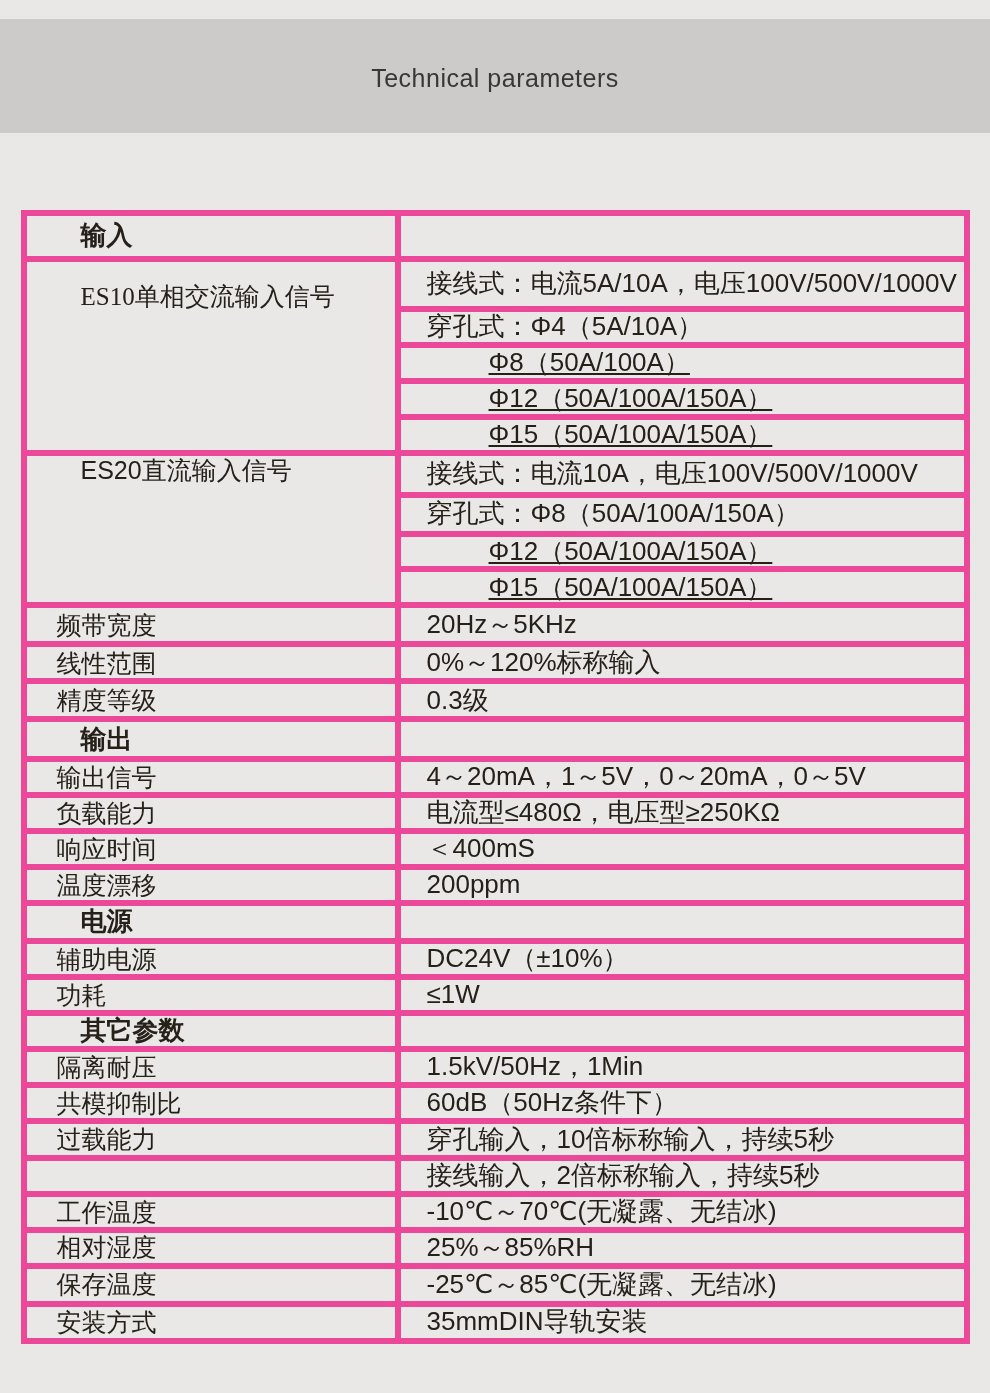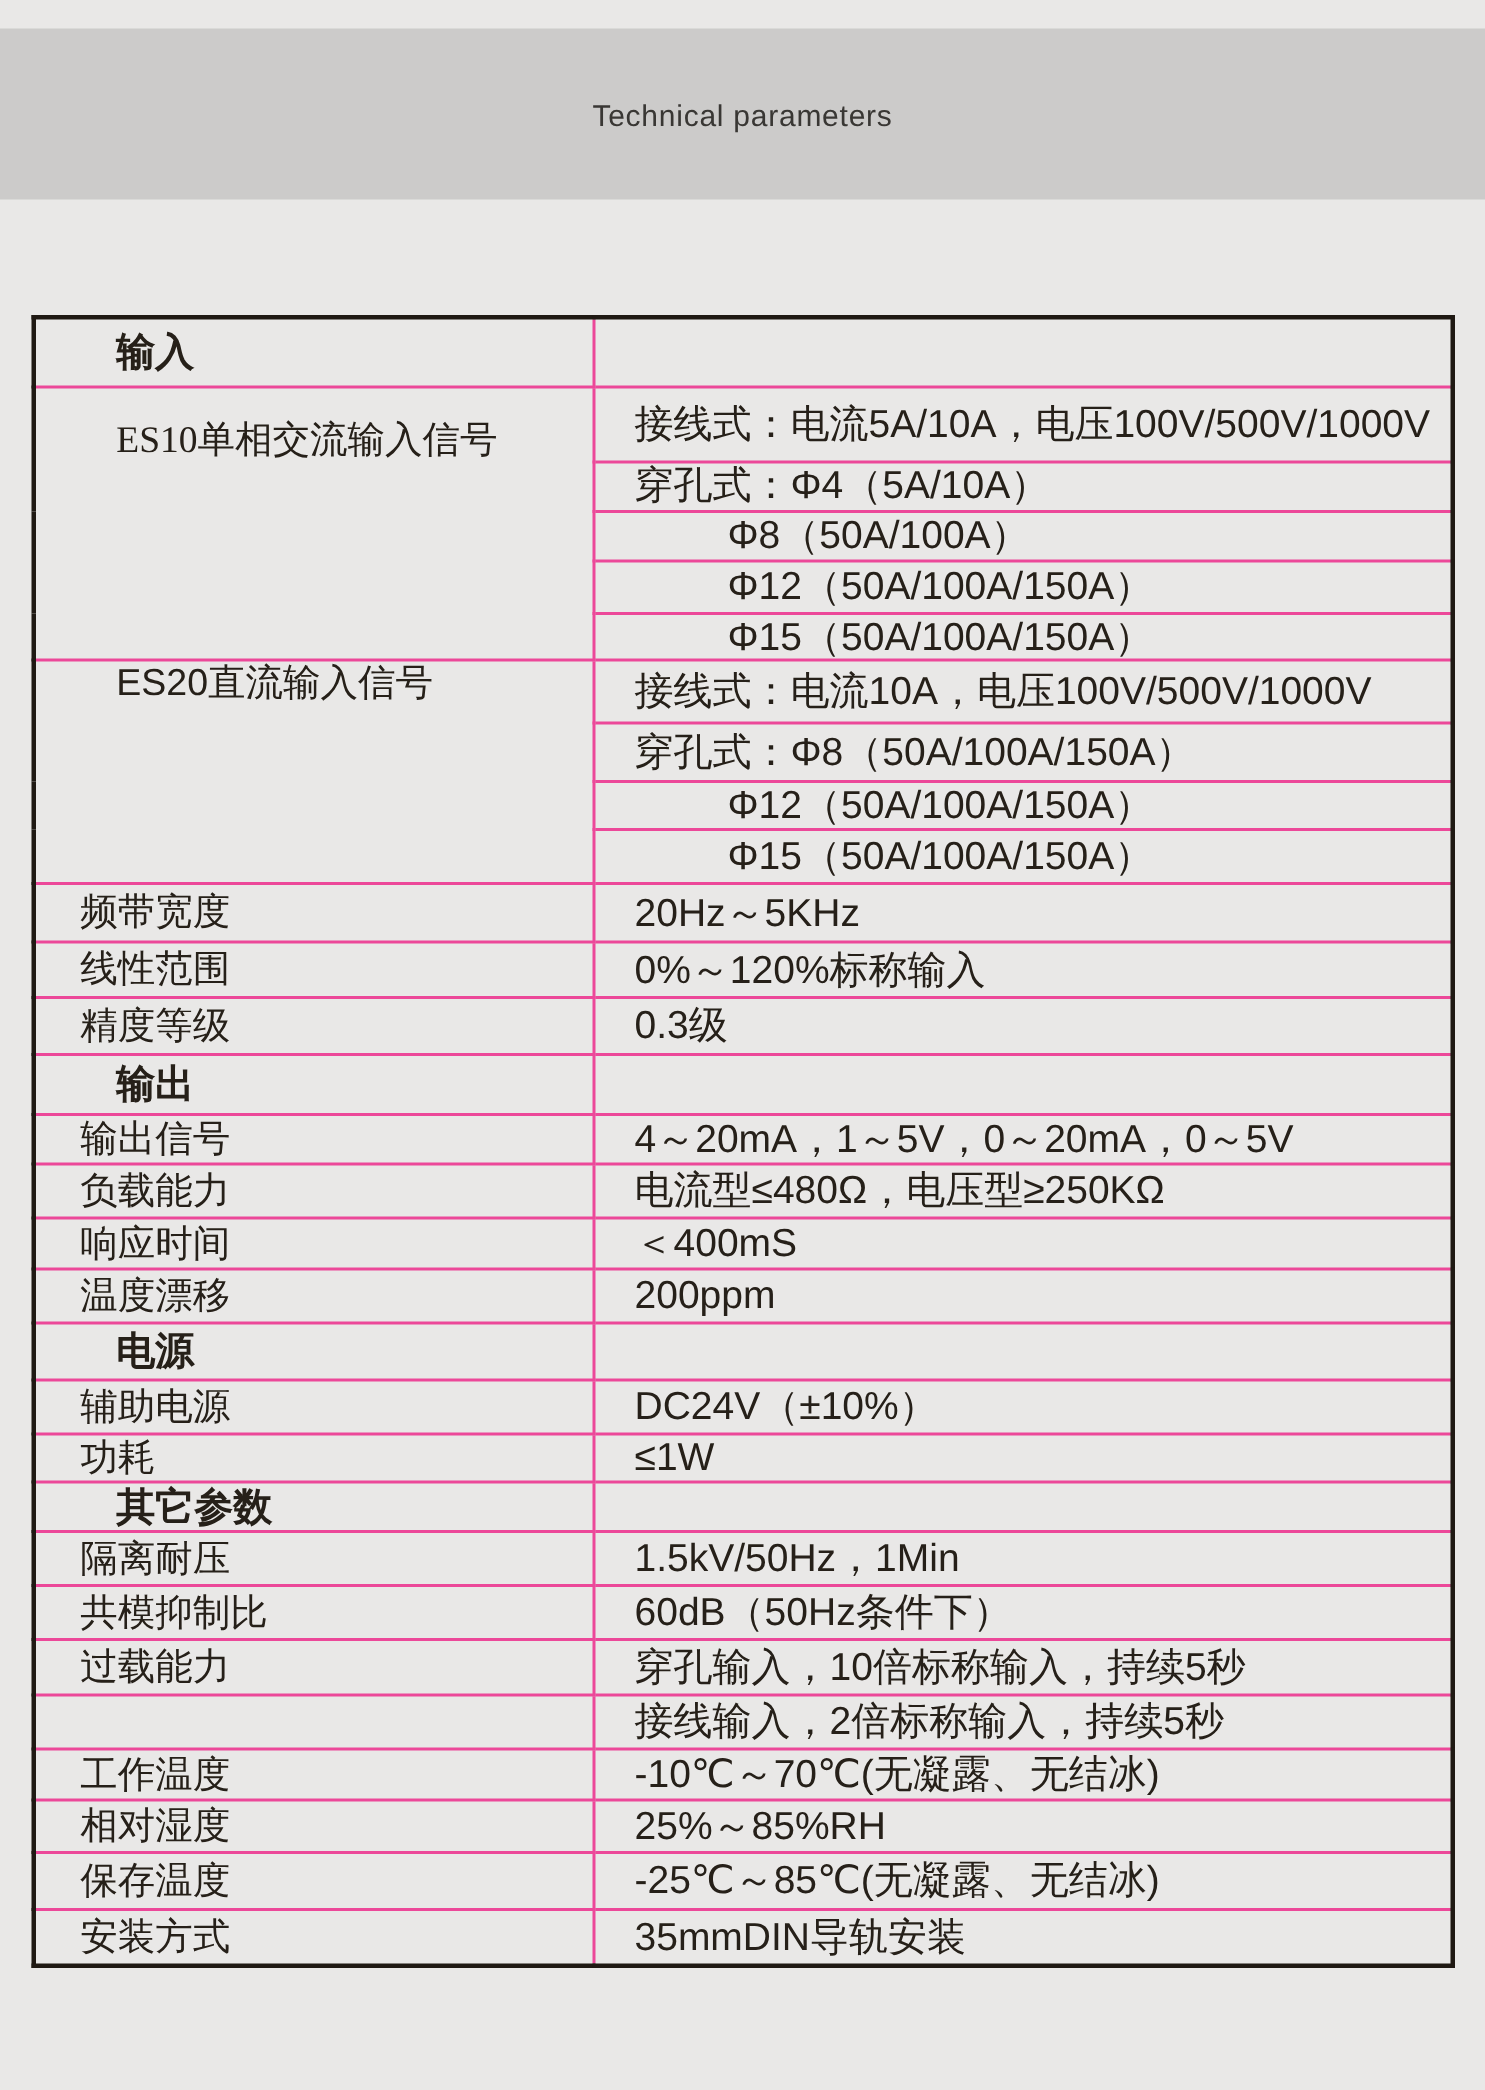--- a/index.html
+++ b/index.html
@@ -16,43 +16,43 @@
     height:114px;
     background:#cccbca;
     display:flex; flex-direction:column;
     align-items:center; justify-content:center;
   }
   .page-title {
     font-size:52px; font-weight:700; line-height:1.05;
     letter-spacing:2px; color:#161310;
   }
   .page-subtitle {
-    font-size:20px; color:#393734; margin-top:4px; letter-spacing:0.5px;
+    font-size:25px; color:#393734; margin-top:4px; letter-spacing:0.5px;
   }
   table.params {
     width:949px;
     margin:77px auto 0 auto;
     border-collapse:collapse;
     table-layout:fixed;
     border:3px solid #1f1913;
   }
   col.c1 { width:374px; }
   td {
-    border:2px solid #ec4899;
+    border:6px solid #ec4899;
     vertical-align:middle;
     font-size:25px;
     line-height:1.15;
     color:#262019;
     overflow:hidden;
     white-space:nowrap;
   }
   td.label { padding-left:30px; }
   td.section { padding-left:54px; font-weight:700; font-size:26px; }
   td.value { padding-left:26px; font-size:26px; }
-  td.value.indent { padding-left:88px; }
+  td.value.indent { padding-left:88px;text-decoration:underline; }
   td.span-label { vertical-align:top; padding-left:54px; }
   td.span-label.es10 { padding-top:21px;font-family:Liberation Serif, serif; }
   td.span-label.es20 { }
 </style>
 </head>
 <body>
 
 <header class="title-band">
   <div class="page-subtitle">Technical parameters</div>
 </header>

